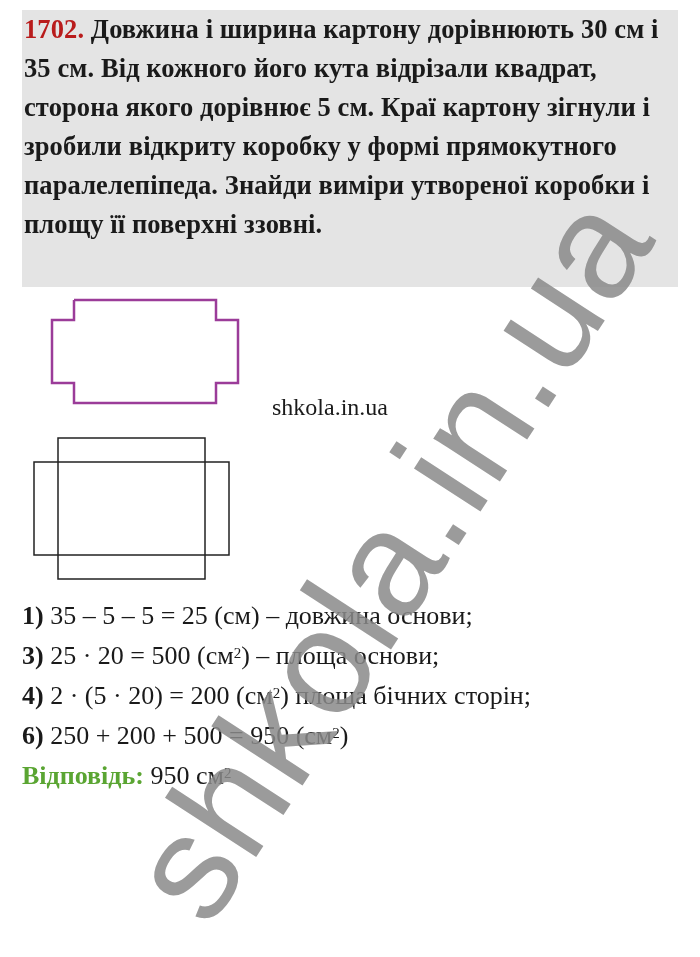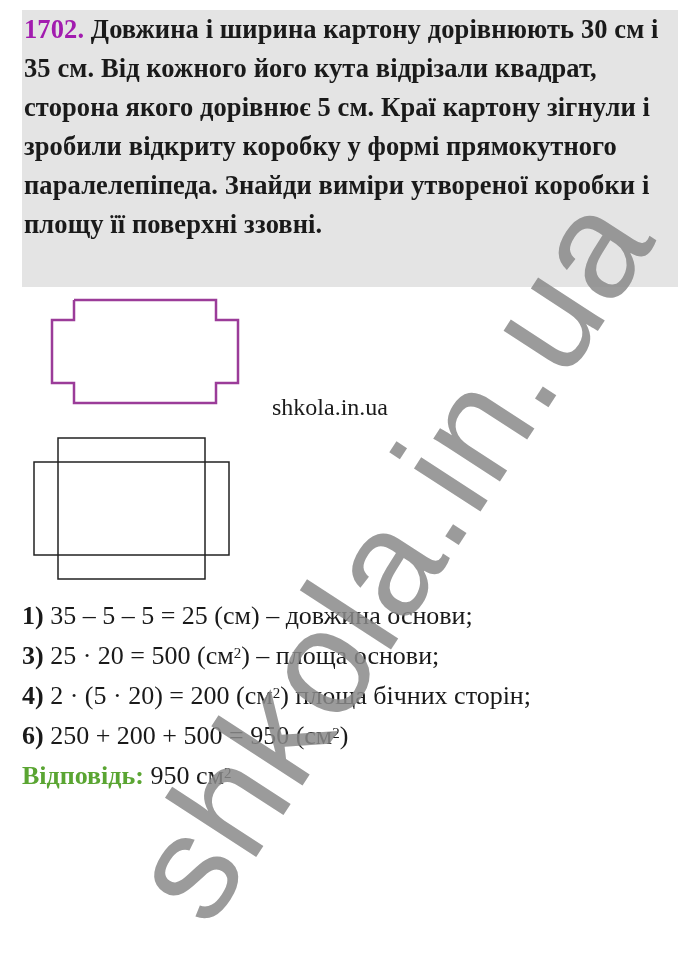--- a/index.html
+++ b/index.html
@@ -1,21 +1,21 @@
 <!DOCTYPE html>
 <html><head>
 <meta charset="utf-8">
 <style>
   html, body { margin:0; padding:0; }
   body { width:700px; height:957px; background:#ffffff; position:relative; overflow:hidden;
          font-family:"Liberation Serif", serif; color:#1a1a1a; }
   .task-box { position:absolute; left:22px; top:10px; width:656px; height:277px; background:#e4e4e4; }
   .task-text { position:absolute; left:24px; top:10px; width:650px; font-weight:bold; font-size:26.5px;
                line-height:39px; letter-spacing:0.1px; }
-  .task-num { color:#a21caf; }
+  .task-num { color:#b91c1c; }
   .figs { position:absolute; left:0; top:0; }
   .site-label { position:absolute; left:272px; top:394px; font-size:24px; color:#1a1a1a; }
   .solution { position:absolute; left:22px; top:596px; width:660px; font-size:26px; line-height:40px; }
   .solution .line { white-space:nowrap; }
   .solution .num { font-weight:bold; }
   .solution sup { font-size:15px; vertical-align:top; position:relative; top:-3px; }
   .answer-label { color:#5aa532; font-weight:bold; }
   .watermark { position:absolute; left:-60px; top:470px; width:900px; text-align:center;
                transform:rotate(-57deg); transform-origin:center center;
                font-family:"Liberation Sans", sans-serif; font-size:150px; color:#8a8a8a;

